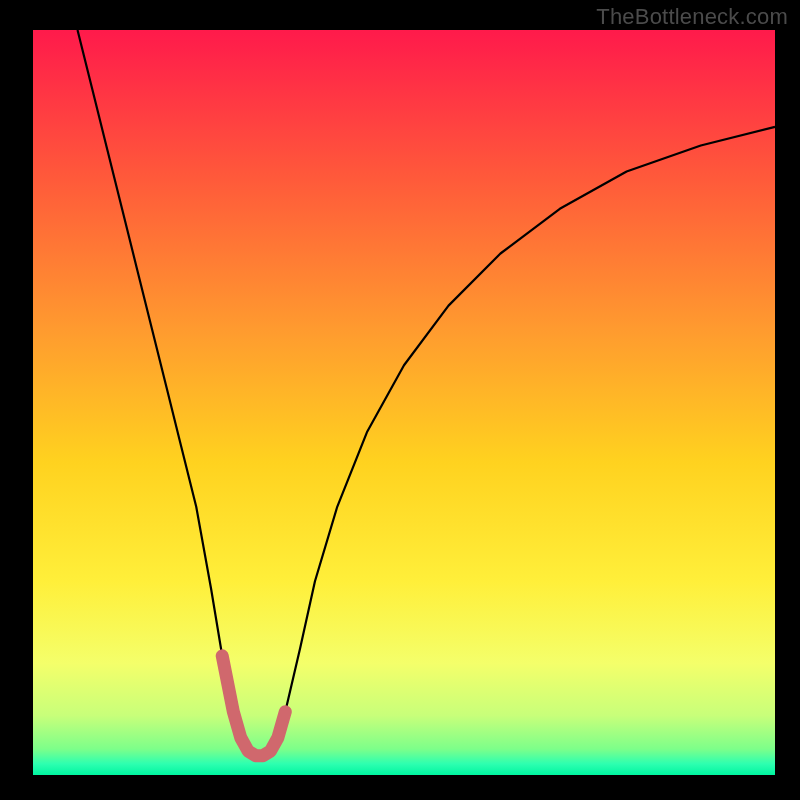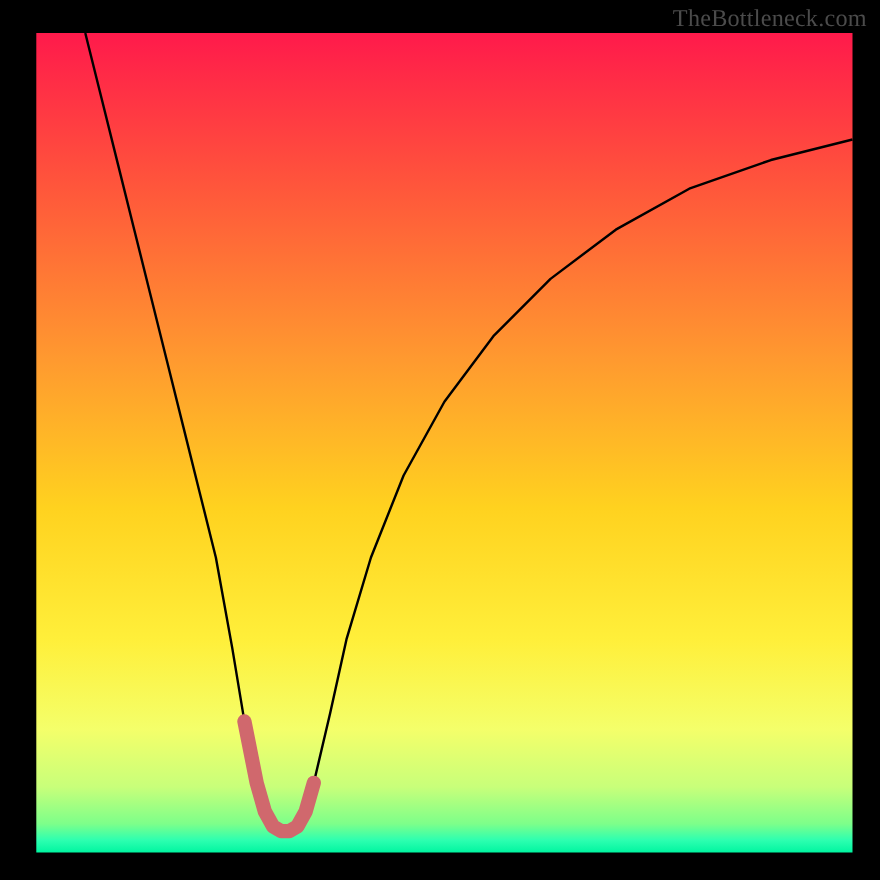--- a/index.html
+++ b/index.html
@@ -9,21 +9,20 @@
     height: 800px;
     overflow: hidden;
     background: #000;
     font-family: Arial, Helvetica, sans-serif;
   }
   .stage {
     position: relative;
     width: 800px;
     height: 800px;
     background: #000;
-    font-family: Liberation Serif, serif;
   }
   .watermark {
     position: absolute;
     top: 4px;
     right: 12px;
     color: #4b4b4b;
     font-size: 22px;
     font-weight: 500;
     letter-spacing: 0.2px;
   }

